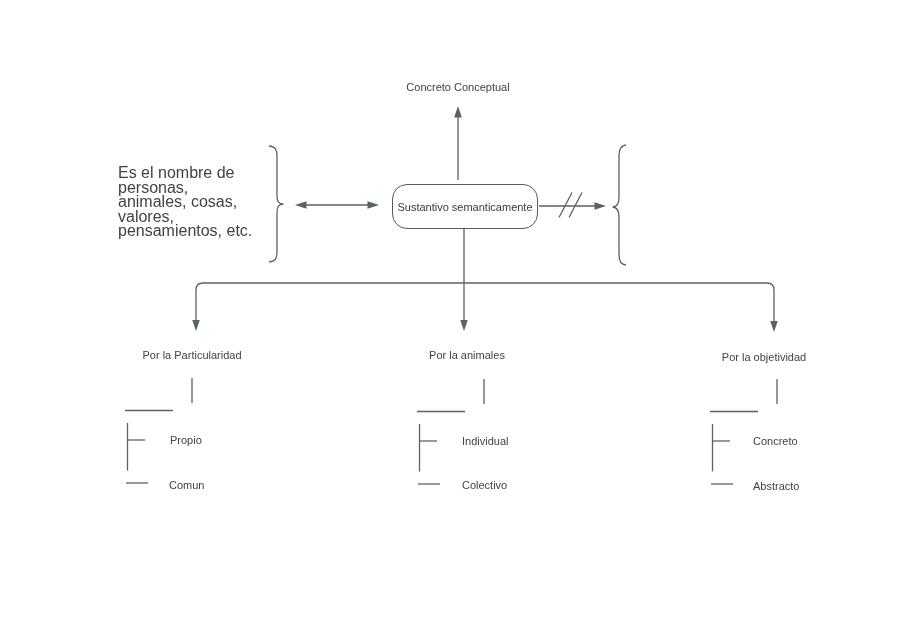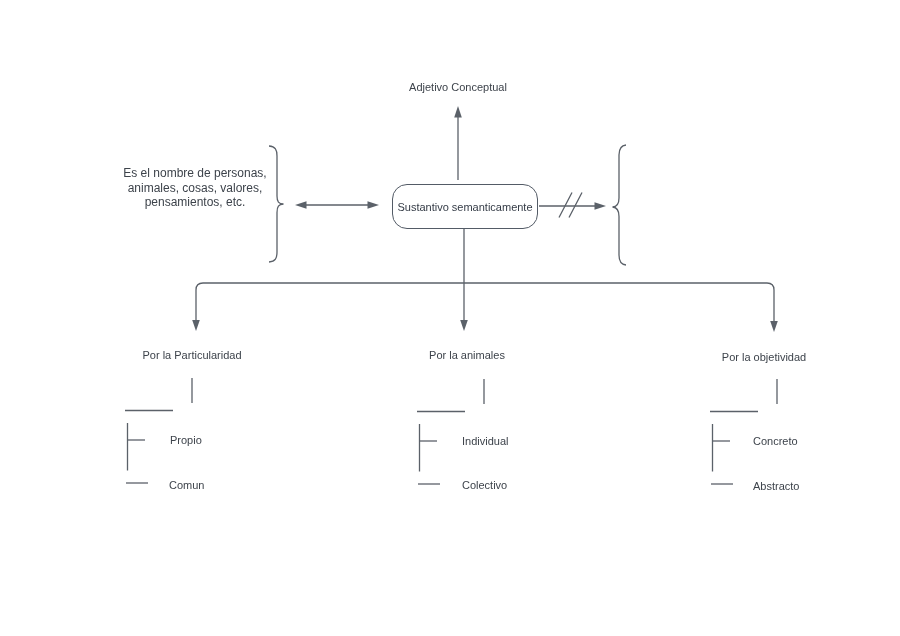--- a/index.html
+++ b/index.html
@@ -28,23 +28,23 @@
     font-size: 11px;
     line-height: 13px;
     color: #3d434b;
     white-space: pre;
   }
   .lbl.center {
     text-align: center;
   }
   .note {
     position: absolute;
-    font-size: 12px;
+    font-size: 16px;
     line-height: 14.6px;
-    text-align: center;
+    text-align: left;
     color: #3d434b;
   }
   .center-box {
     position: absolute;
     left: 392px;
     top: 184px;
     width: 146px;
     height: 45px;
     box-sizing: border-box;
     border: 1.5px solid #535b66;
@@ -117,21 +117,21 @@
 
     <g transform="translate(585,1)">
       <path d="M 192 378 L 192 403"></path>
       <path d="M 125 410.5 L 173 410.5"></path>
       <path d="M 127.5 423 L 127.5 470.5"></path>
       <path d="M 127.5 440 L 145 440"></path>
       <path d="M 126 483 L 148 483"></path>
     </g>
   </svg>
 
-  <div class="lbl center" style="left:388px; top:81px; width:140px;">Adjetivo Conceptual</div>
+  <div class="lbl center" style="left:388px; top:81px; width:140px;">Concreto Conceptual</div>
 
   <div class="note" style="left:118px; top:166px; width:154px;">
     <div>Es el nombre de personas,</div>
     <div>animales, cosas, valores,</div>
     <div>pensamientos, etc.</div>
   </div>
 
   <div class="center-box">
     <span>Sustantivo semanticamente</span>
   </div>

